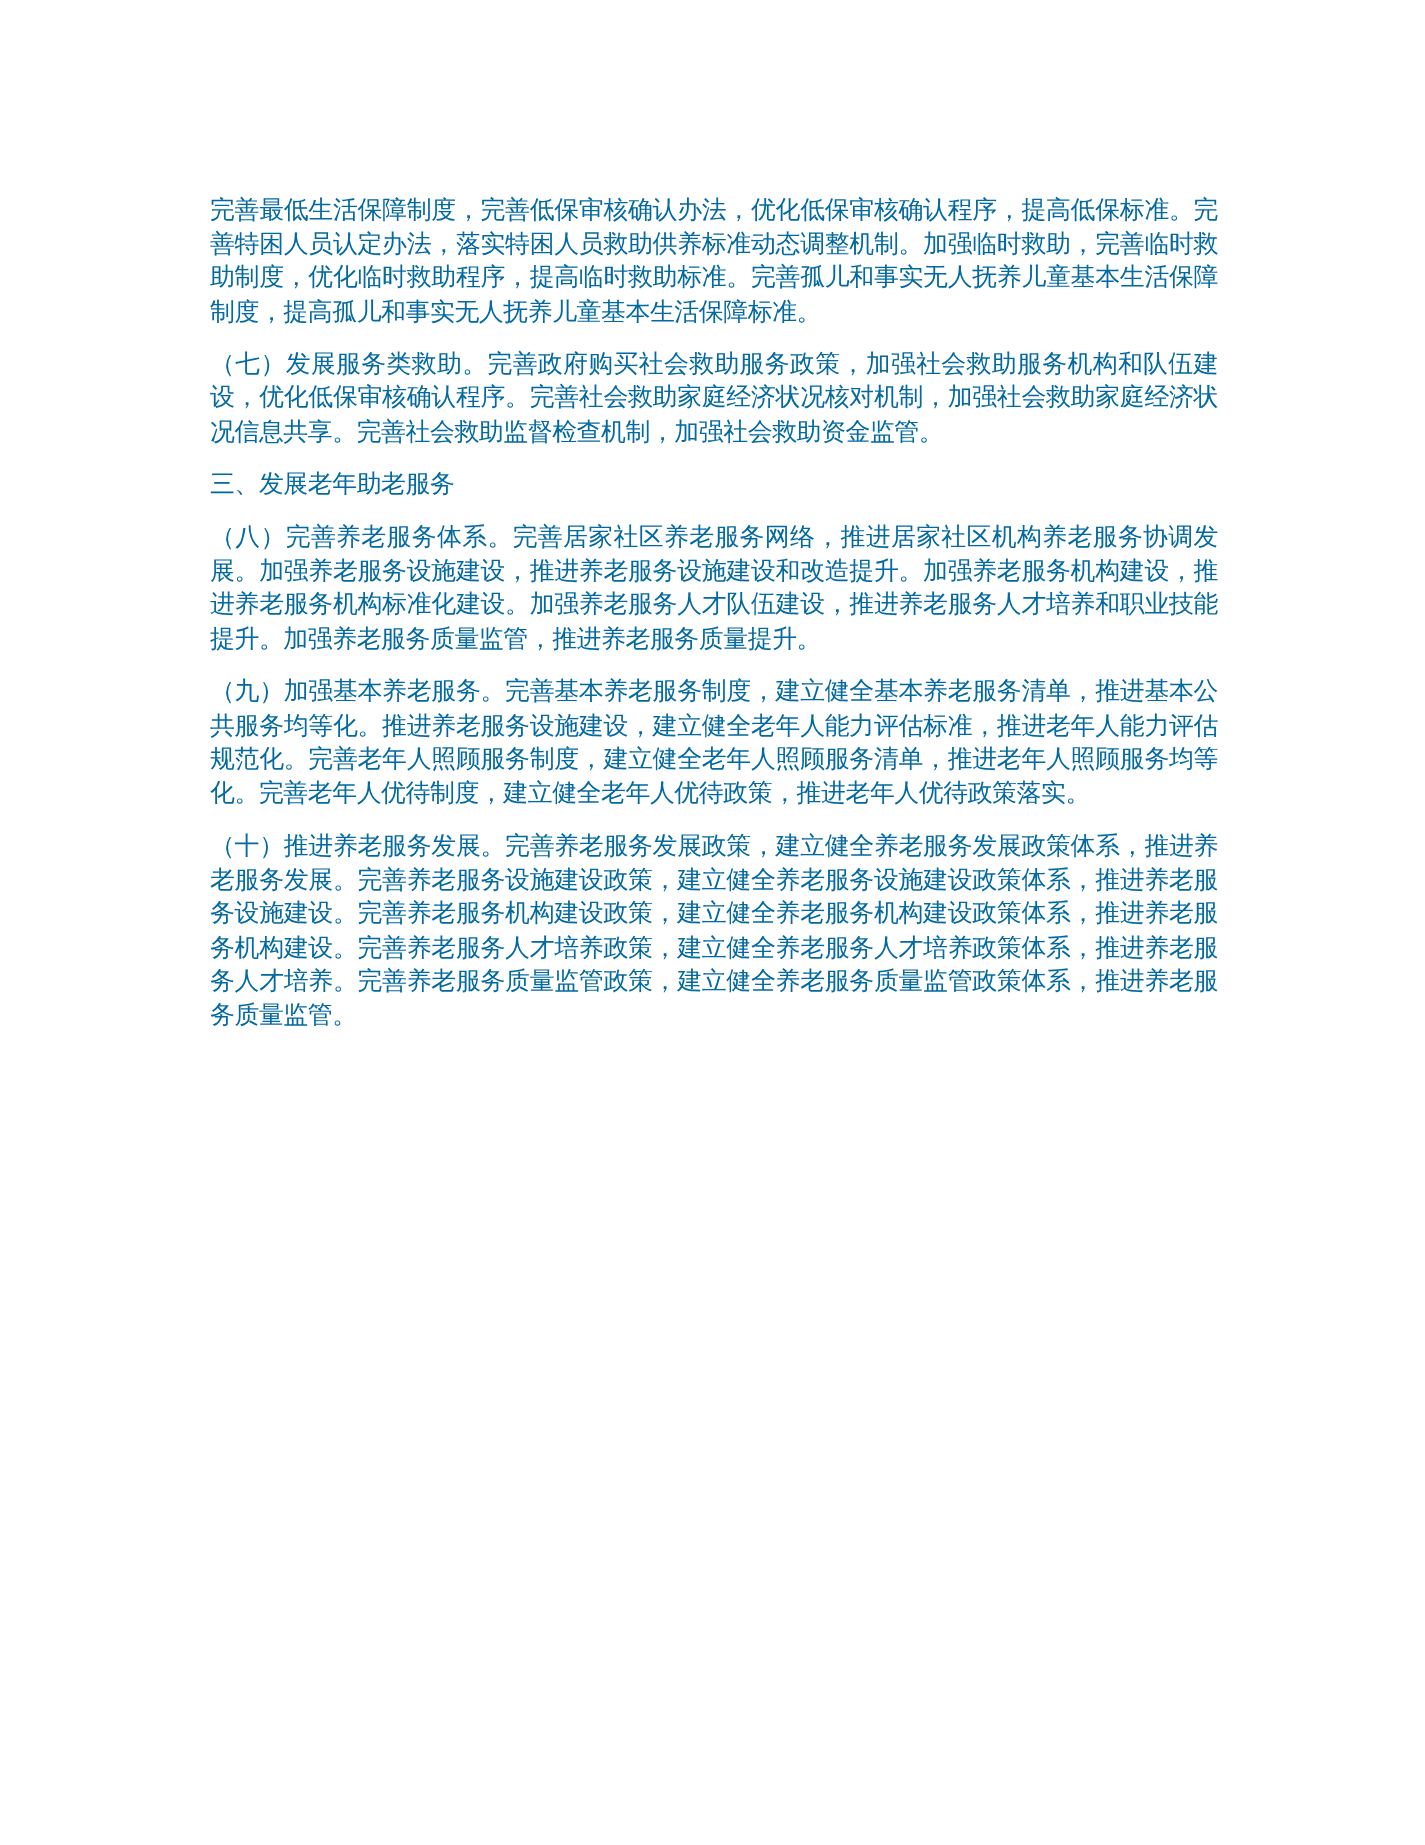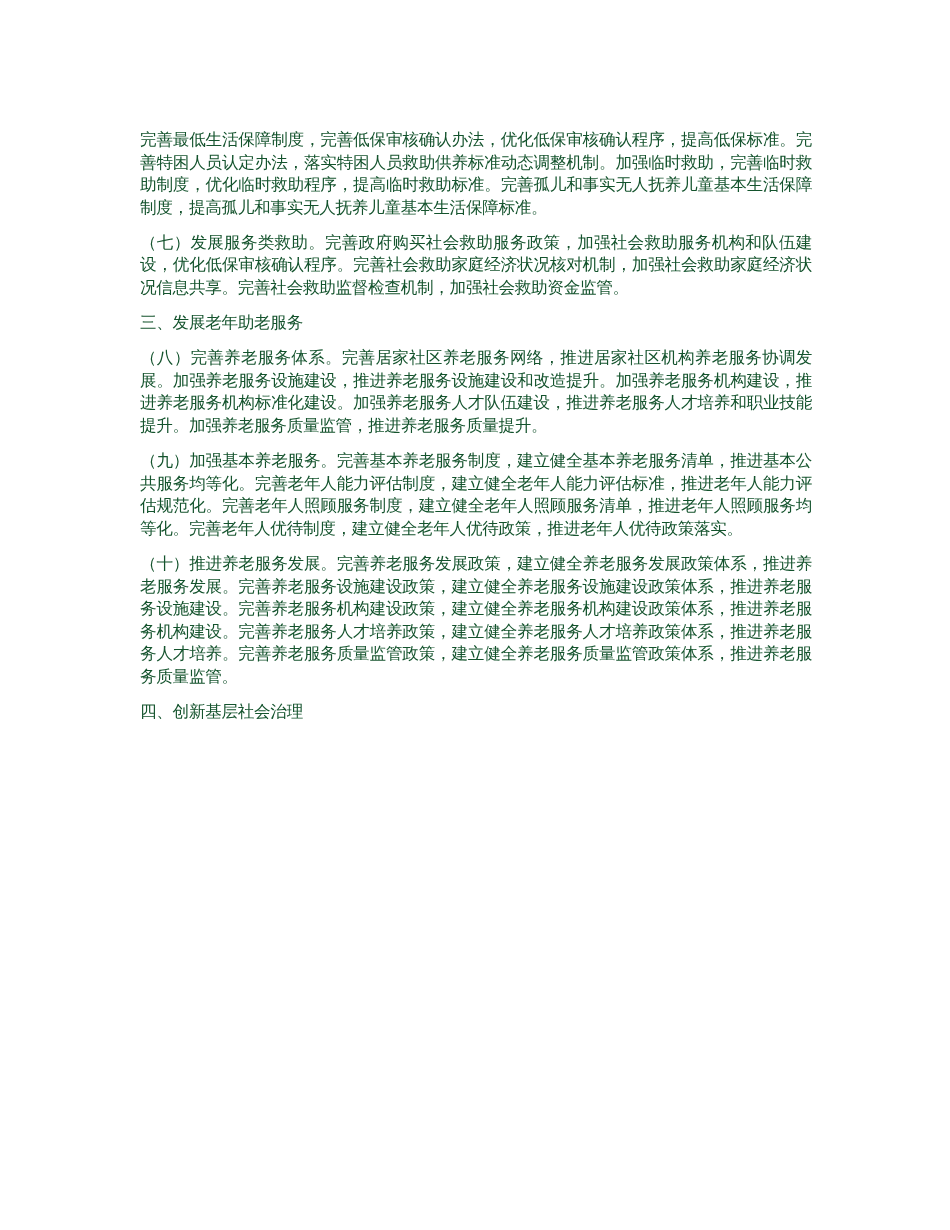--- a/index.html
+++ b/index.html
@@ -5,31 +5,30 @@
   html, body { margin: 0; padding: 0; background: #ffffff; }
   body { width: 950px; height: 1230px; position: relative; overflow: hidden; }
   .page {
     position: absolute;
     left: 140px;
     top: 129px;
     width: 672px;
     font-family: "DejaVu Sans", "Liberation Sans", sans-serif;
     font-size: 16.6px;
     line-height: 22.6px;
-    color: #14532d;
+    color: #0369a1;
     text-align: justify;
     text-justify: inter-character;
   }
   .para { margin: 0 0 12.5px 0; letter-spacing: -0.3px; }
   .heading { margin: 0 0 12.5px 0; letter-spacing: -0.3px; }
 </style>
 </head>
 <body>
 
 <div class="page">
   <p class="para">完善最低生活保障制度，完善低保审核确认办法，优化低保审核确认程序，提高低保标准。完善特困人员认定办法，落实特困人员救助供养标准动态调整机制。加强临时救助，完善临时救助制度，优化临时救助程序，提高临时救助标准。完善孤儿和事实无人抚养儿童基本生活保障制度，提高孤儿和事实无人抚养儿童基本生活保障标准。</p>
   <p class="para">（七）发展服务类救助。完善政府购买社会救助服务政策，加强社会救助服务机构和队伍建设，优化低保审核确认程序。完善社会救助家庭经济状况核对机制，加强社会救助家庭经济状况信息共享。完善社会救助监督检查机制，加强社会救助资金监管。</p>
   <p class="heading">三、发展老年助老服务</p>
   <p class="para">（八）完善养老服务体系。完善居家社区养老服务网络，推进居家社区机构养老服务协调发展。加强养老服务设施建设，推进养老服务设施建设和改造提升。加强养老服务机构建设，推进养老服务机构标准化建设。加强养老服务人才队伍建设，推进养老服务人才培养和职业技能提升。加强养老服务质量监管，推进养老服务质量提升。</p>
-  <p class="para">（九）加强基本养老服务。完善基本养老服务制度，建立健全基本养老服务清单，推进基本公共服务均等化。完善老年人能力评估制度，建立健全老年人能力评估标准，推进老年人能力评估规范化。完善老年人照顾服务制度，建立健全老年人照顾服务清单，推进老年人照顾服务均等化。完善老年人优待制度，建立健全老年人优待政策，推进老年人优待政策落实。</p>
+  <p class="para">（九）加强基本养老服务。完善基本养老服务制度，建立健全基本养老服务清单，推进基本公共服务均等化。推进养老服务设施建设，建立健全老年人能力评估标准，推进老年人能力评估规范化。完善老年人照顾服务制度，建立健全老年人照顾服务清单，推进老年人照顾服务均等化。完善老年人优待制度，建立健全老年人优待政策，推进老年人优待政策落实。</p>
   <p class="para">（十）推进养老服务发展。完善养老服务发展政策，建立健全养老服务发展政策体系，推进养老服务发展。完善养老服务设施建设政策，建立健全养老服务设施建设政策体系，推进养老服务设施建设。完善养老服务机构建设政策，建立健全养老服务机构建设政策体系，推进养老服务机构建设。完善养老服务人才培养政策，建立健全养老服务人才培养政策体系，推进养老服务人才培养。完善养老服务质量监管政策，建立健全养老服务质量监管政策体系，推进养老服务质量监管。</p>
-  <p class="heading">四、创新基层社会治理</p>
 </div>
 
 </body></html>

